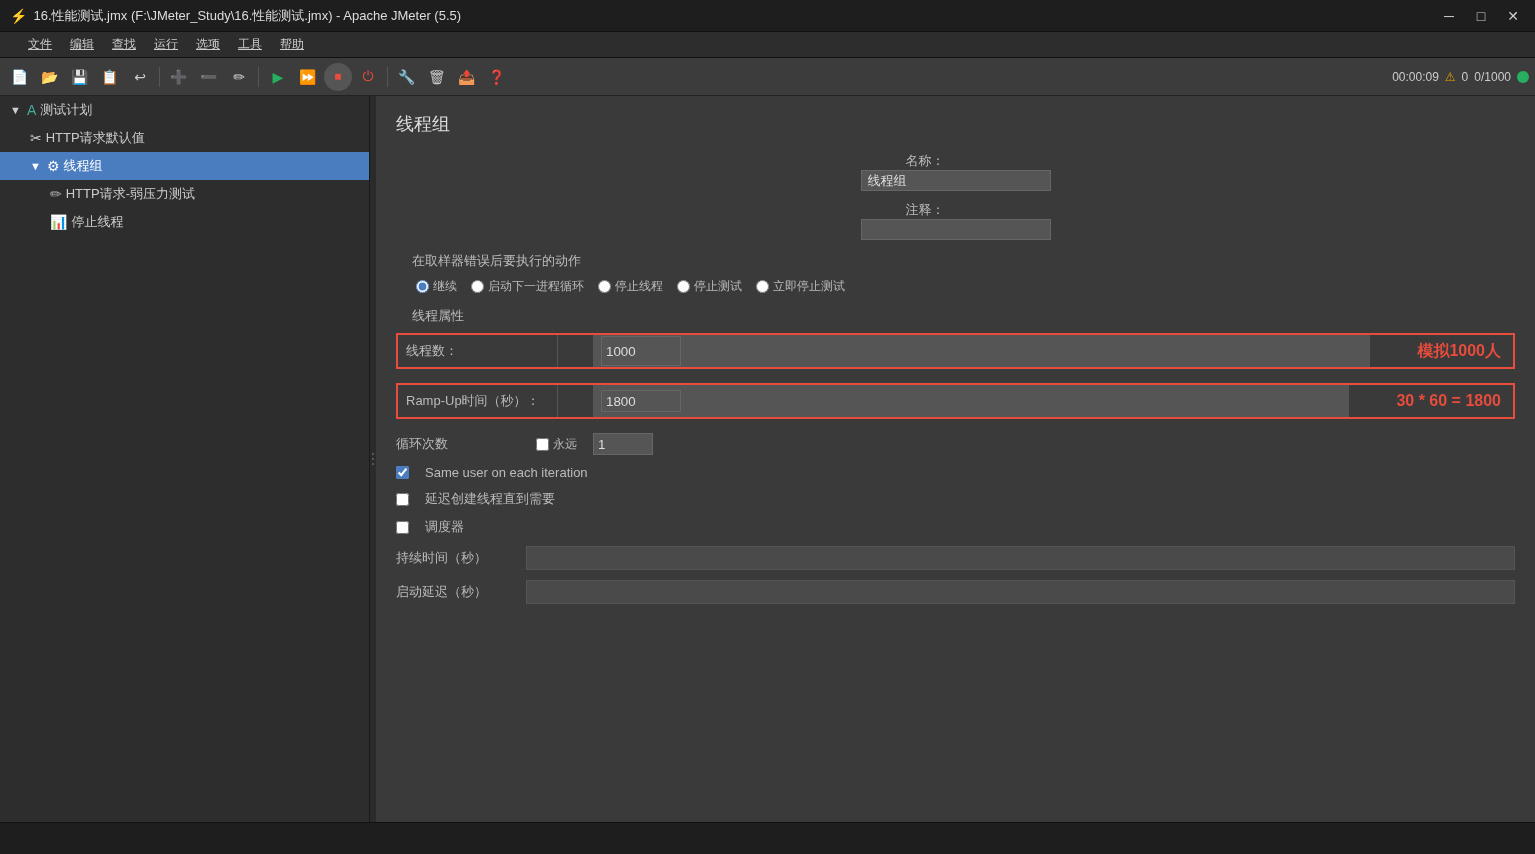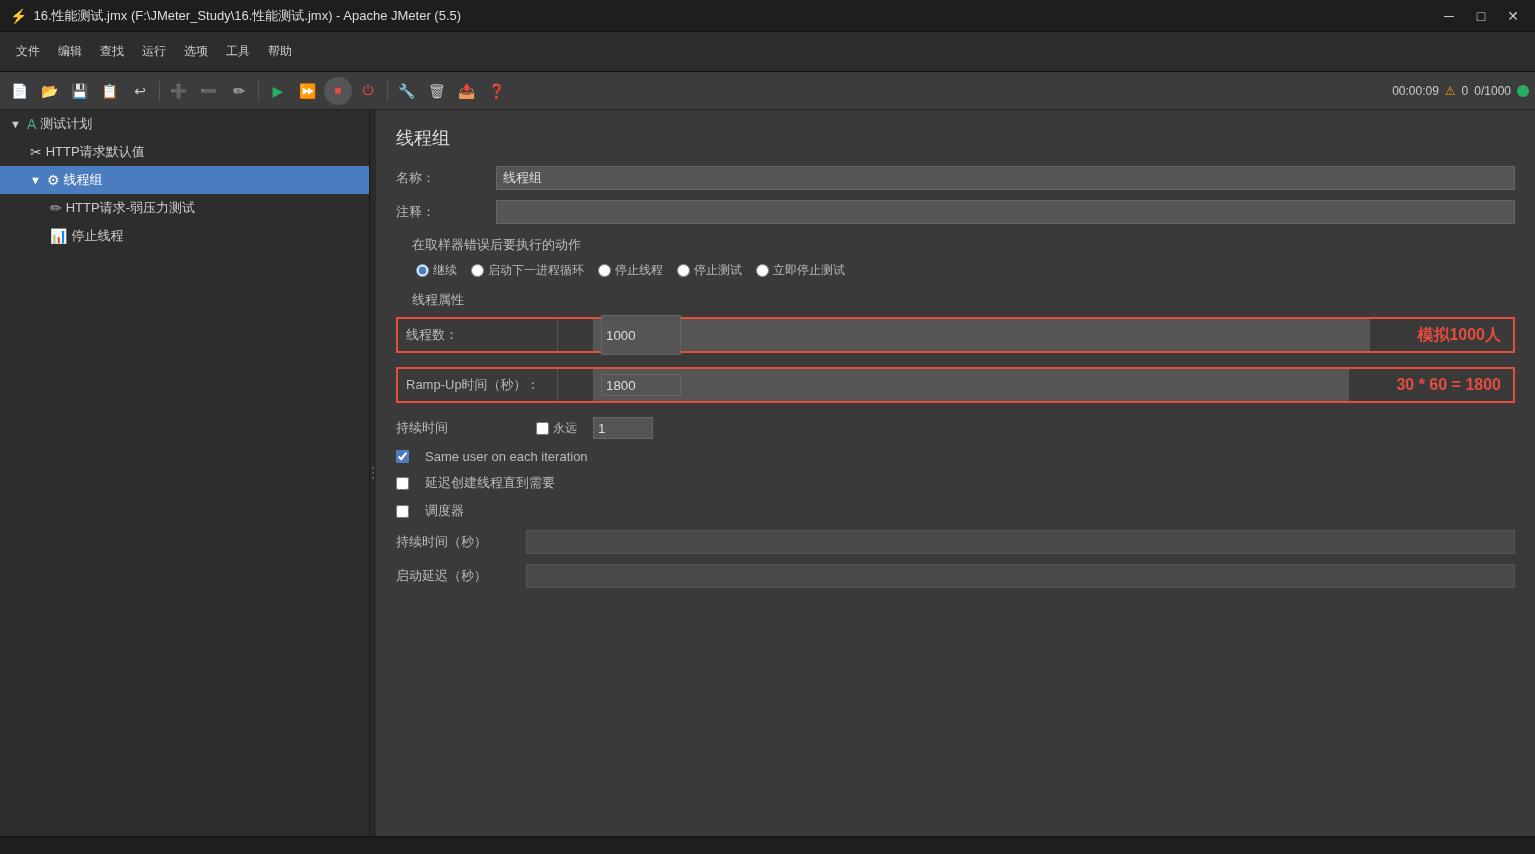--- a/index.html
+++ b/index.html
@@ -45,26 +45,27 @@
       align-items: center;
       justify-content: center;
       color: #ccc;
       cursor: pointer;
       font-size: 14px;
     }
 
     
     .menu-bar {
       background: #2d2d2d;
-      height: 40px;
-      display: flex;
-      align-items: center;
-      padding: 0 8px;
+      height: 26px;
+      display: flex;
+      align-items: center;
+      padding: 0 20px;
       border-bottom: 1px solid #111;
       gap: 2px;
+      text-decoration: underline;
     }
     .menu-item {
       padding: 2px 8px;
       color: #ccc;
       cursor: pointer;
       font-size: 12px;
       height: 22px;
       display: flex;
       align-items: center;
     }
@@ -157,20 +158,21 @@
       font-size: 18px;
       color: #ddd;
       margin-bottom: 16px;
       font-weight: normal;
     }
 
     .form-row {
       display: flex;
       align-items: center;
       margin-bottom: 10px;
+      flex-direction: column;
     }
     .form-label {
       width: 100px;
       color: #bbb;
       font-size: 13px;
       flex-shrink: 0;
     }
     .form-input {
       flex: 1;
       height: 24px;
@@ -431,35 +433,35 @@
         <input type="radio" name="errorAction" style="">
         <span>立即停止测试</span>
       </label>
     </div>
 
     <div class="section-title">线程属性</div>
 
     <div class="highlighted-row">
       <div class="highlighted-label">线程数：</div>
       <div class="highlighted-value">
-        <input type="text" value="1000" style="width: 80px; background: rgb(85, 85, 85); border: 1px solid rgb(102, 102, 102); color: rgb(221, 221, 221); height: 40px; padding: 0px 4px;">
+        <input type="text" value="1000" style="width: 80px; background: rgb(85, 85, 85); border: 1px solid rgb(102, 102, 102); color: rgb(221, 221, 221); height: 30px; padding: 0px 4px;">
       </div>
       <div class="highlighted-annotation">模拟1000人</div>
     </div>
 
     <div class="highlighted-row">
       <div class="highlighted-label">Ramp-Up时间（秒）：</div>
       <div class="highlighted-value">
         <input type="text" value="1800" style="width: 80px; background: rgb(85, 85, 85); border: 1px solid rgb(102, 102, 102); color: rgb(221, 221, 221); height: 22px; padding: 0px 4px;">
       </div>
       <div class="highlighted-annotation">30 * 60 = 1800</div>
     </div>
 
     <div class="loop-row">
-      <div style="width:130px; color:#bbb; font-size:13px;">持续时间</div>
+      <div style="width:130px; color:#bbb; font-size:13px;">循环次数</div>
       <label class="radio-label">
         <input type="checkbox" style="">
         <span>永远</span>
       </label>
       <input type="text" value="1" style="width: 60px; background: rgb(85, 85, 85); border: 1px solid rgb(102, 102, 102); color: rgb(221, 221, 221); height: 22px; padding: 0px 4px; margin-left: 6px;">
     </div>
 
     <div class="checkbox-row">
       <input type="checkbox" checked="" style="">
       <span>Same user on each iteration</span>

